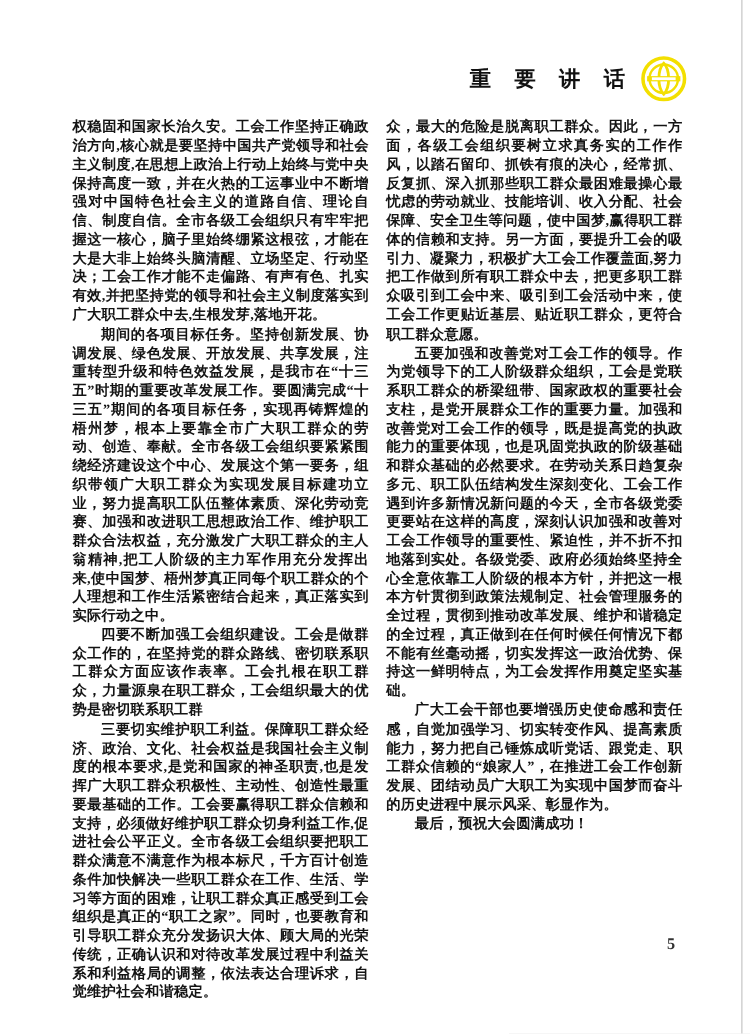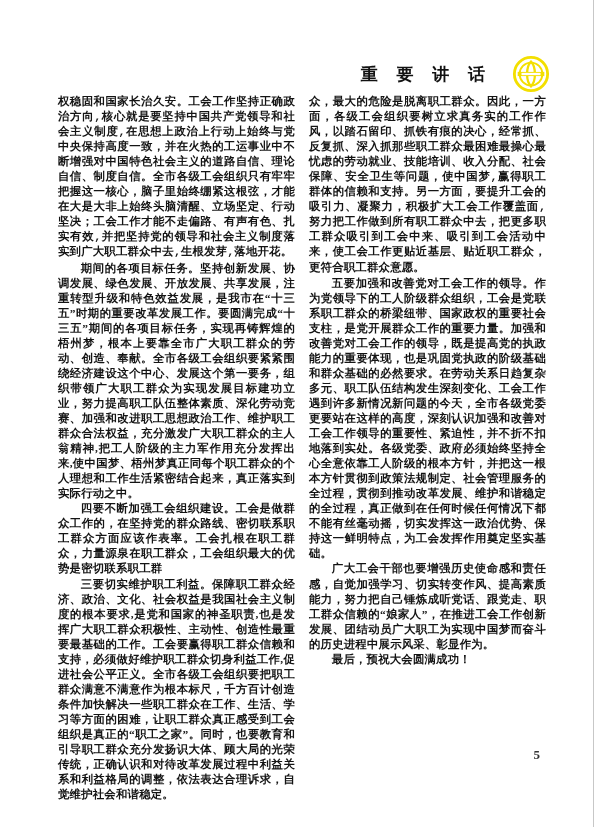--- a/index.html
+++ b/index.html
@@ -11,22 +11,22 @@
     overflow:hidden;
     font-family:"Liberation Serif","DejaVu Serif",serif;
     color:#141414;
   }
   
   .scan-edge{
     position:absolute;top:0;bottom:0;right:6px;width:1px;
     background:#c7c7c7;
   }
   .header{
-    position:absolute;top:55px;right:50px;
-    display:flex;align-items:center;gap:20px;
+    position:absolute;top:44px;right:50px;
+    display:flex;align-items:center;gap:5px;
   }
   .header-title{
     font-size:17px;font-weight:bold;letter-spacing:7px;
     font-family:"Liberation Sans","DejaVu Sans",sans-serif;
     color:#111;
     white-space:nowrap;
   }
   .emblem{width:38px;height:38px;display:block;}
   .columns{
     position:absolute;top:95px;left:58px;
@@ -36,21 +36,21 @@
   .col{width:237px;}
   .para{
     font-size:11.4px;
     line-height:15.05px;
     text-align:justify;
     text-indent:2em;
     margin:0;
     font-weight:600;
     letter-spacing:0.2px;
   }
-  .para.continuation{text-indent:0;font-family:Liberation Mono, monospace;}
+  .para.continuation{text-indent:0;}
   .para-lead{
     font-weight:900;
     font-family:"Liberation Sans","DejaVu Sans",sans-serif;
     letter-spacing:0.2px;
   }
   .page-number{
     position:absolute;top:747px;right:60px;
     font-size:13px;font-weight:600;color:#333;
     font-family:"Liberation Serif","DejaVu Serif",serif;
   }

